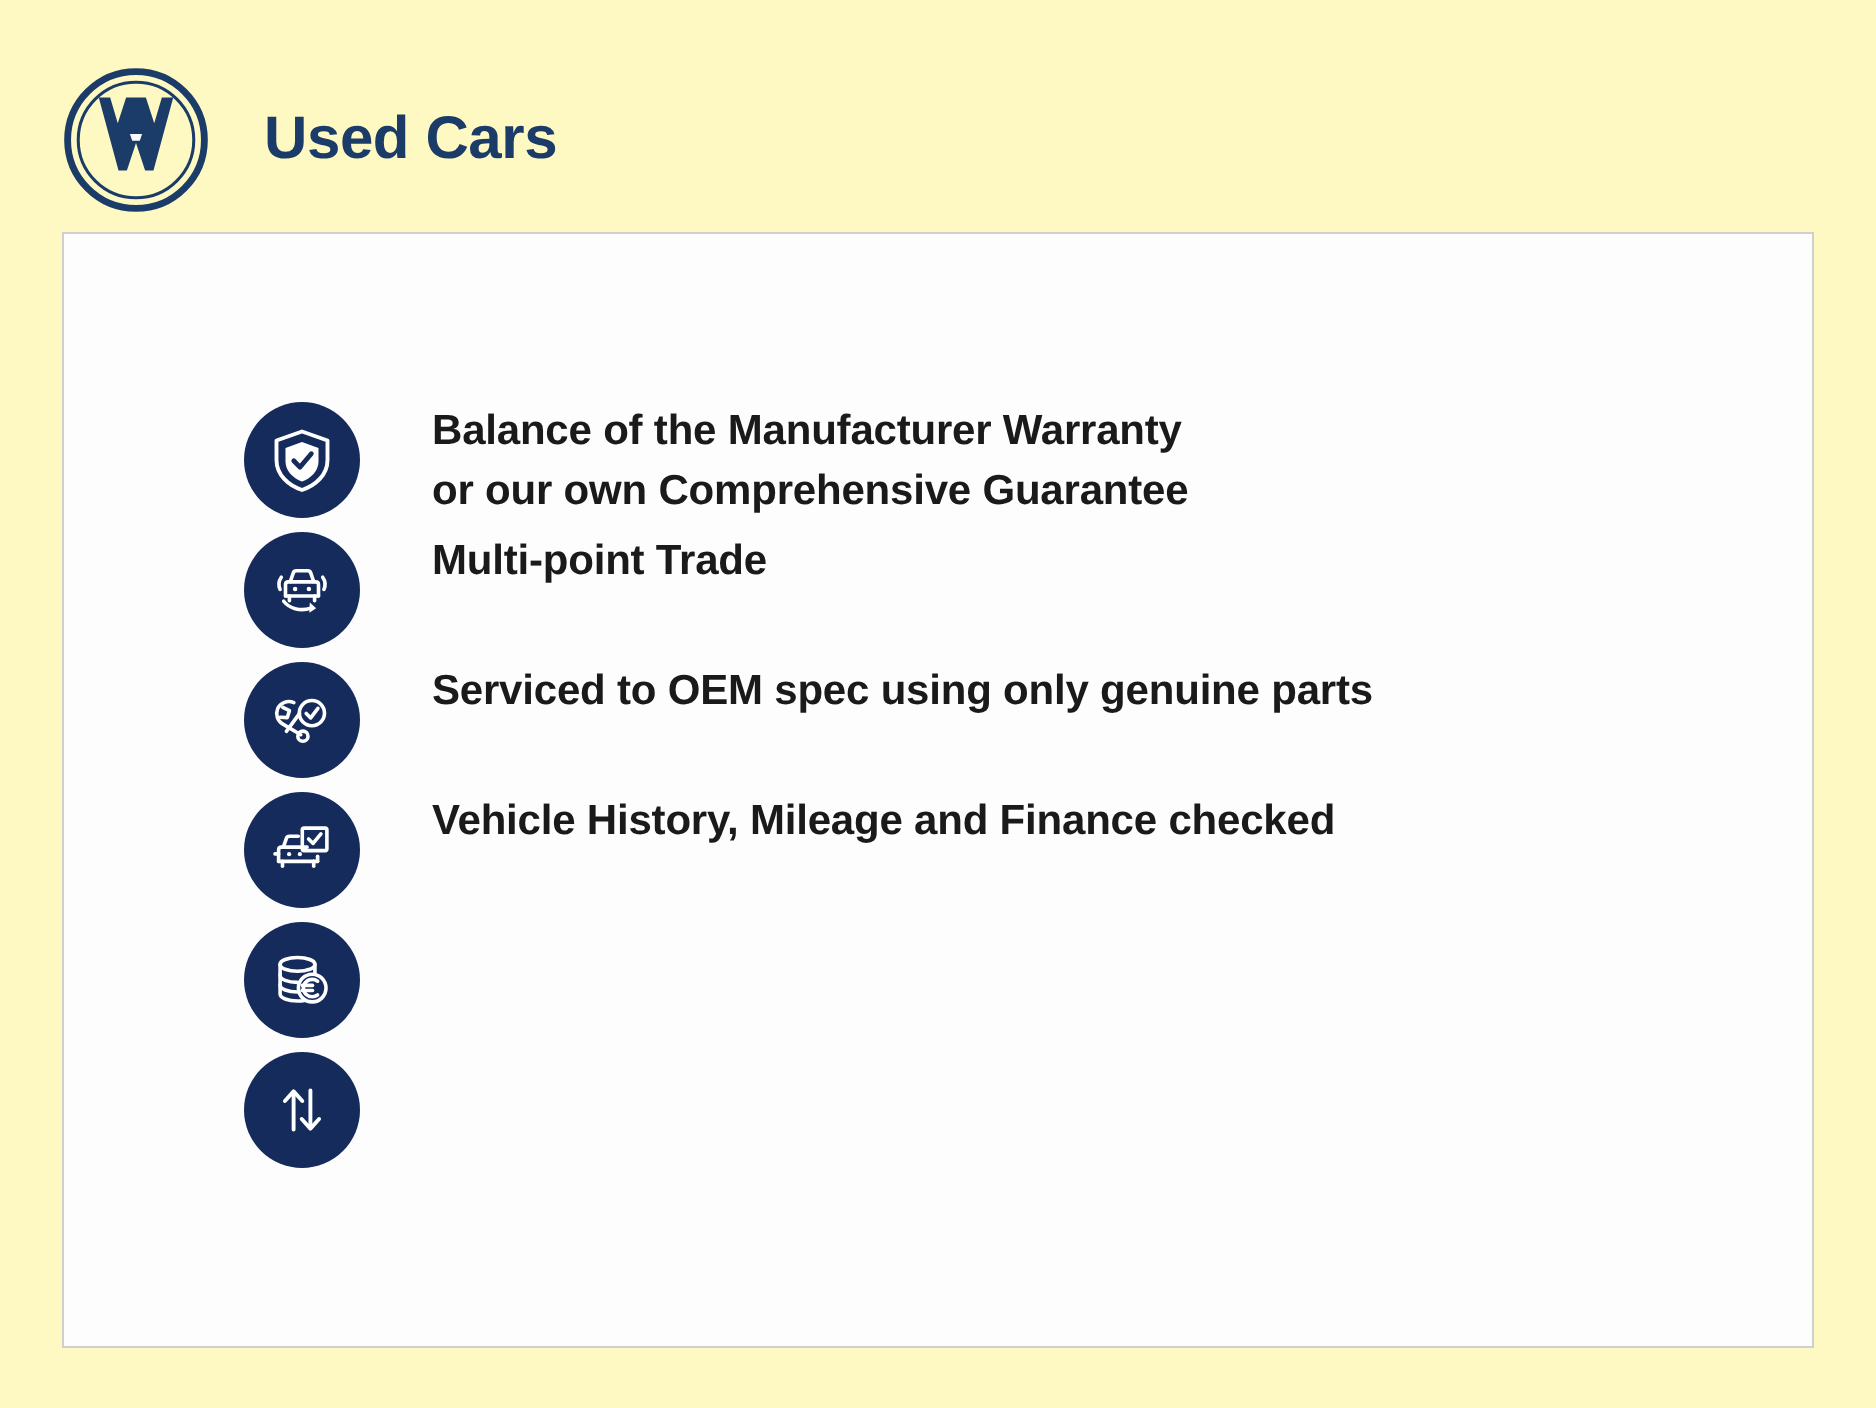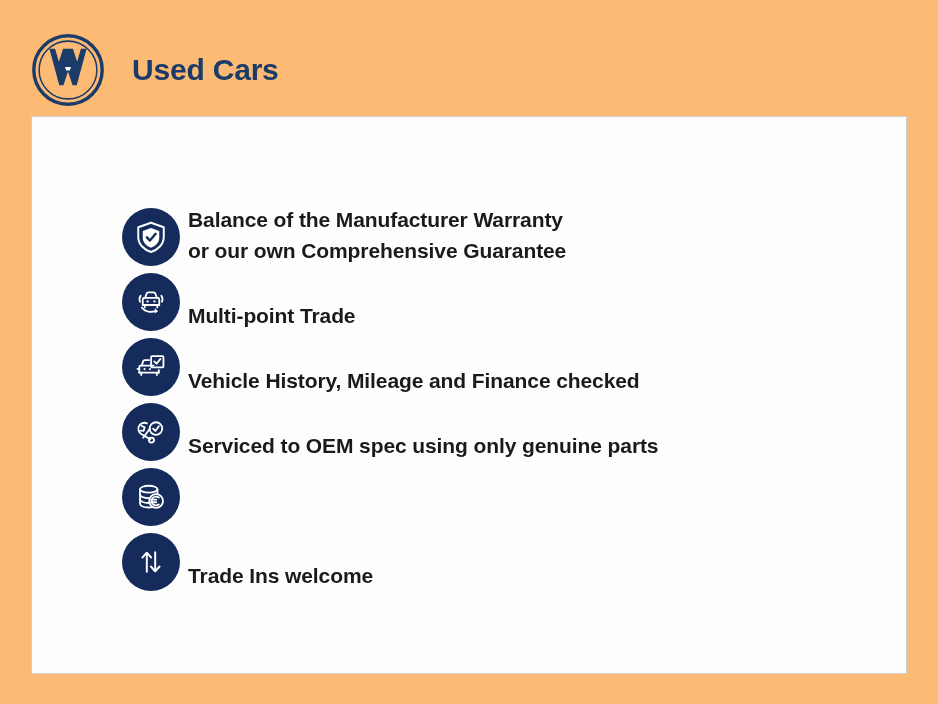--- a/index.html
+++ b/index.html
@@ -12,21 +12,21 @@
     height: 704px;
     background: #fafafa;
     font-family: "Liberation Sans", sans-serif;
     overflow: hidden;
   }
 
   #page {
     position: relative;
     width: 938px;
     height: 704px;
-    background: #fdba74;
+    background: #fef9c3;
     text-decoration: underline;
   }
 
   
   .header {
     position: absolute;
     left: 30px;
     top: 30px;
     display: flex;
     align-items: center;
@@ -63,22 +63,22 @@
     position: absolute;
     left: 90px;
     top: 84px;
     width: 760px;
     display: flex;
     flex-direction: column;
   }
 
   .feature-row {
     display: flex;
-    align-items: flex-end;
-    gap: 8px;
+    align-items: flex-start;
+    gap: 36px;
     min-height: 65px;
   }
 
   .icon-badge {
     flex: 0 0 auto;
     width: 58px;
     height: 58px;
     border-radius: 50%;
     background: #152b5c;
     display: flex;
@@ -155,53 +155,53 @@
             <path d="M29.2 32.4 L33.4 36.2 L28.9 39.2 Z" fill="#ffffff"></path>
           </svg>
         </span>
         <div class="feature-text">Multi-point Trade</div>
       </div>
 
       <div class="feature-row">
         <span class="icon-badge">
           <svg viewBox="0 0 48 48" aria-hidden="true">
             <g fill="none" stroke="#ffffff" stroke-width="2.4" stroke-linecap="round" stroke-linejoin="round">
+              <path d="M18.6 12.4 C14.4 10.6 9.6 12.4 7.8 16.4
+                       C6.2 20.2 7.6 24.6 11 26.6
+                       L23.2 33.8"></path>
+              <path d="M11.2 15.6 L15.6 17.8 L14.2 22.4 L9.4 22.2"></path>
+              <path d="M22.4 19.6 L13.6 31.6"></path>
+              <circle cx="30.6" cy="19.4" r="8.4"></circle>
+              <path d="M26.8 19.6 L29.8 22.6 L34.6 16.2"></path>
+              <circle cx="24.6" cy="34.8" r="3.4"></circle>
+            </g>
+          </svg>
+        </span>
+        <div class="feature-text">Serviced to OEM spec using only genuine parts</div>
+      </div>
+
+      <div class="feature-row">
+        <span class="icon-badge">
+          <svg viewBox="0 0 48 48" aria-hidden="true">
+            <g fill="none" stroke="#ffffff" stroke-width="2.4" stroke-linecap="round" stroke-linejoin="round">
               <path d="M8.4 31.6 V24 C8.4 22.9 9.2 22.1 10.3 22.1 H27.4"></path>
               <path d="M11.6 21.9 L13.6 16.2 C13.9 15.3 14.7 14.8 15.6 14.8 H21.5"></path>
               <path d="M8.4 31.6 H34.4"></path>
               <path d="M11 31.6 V34.8"></path>
               <path d="M31.8 31.6 V34.8"></path>
               <path d="M34.4 31.6 V28.2"></path>
               <path d="M6 26.6 H8.4"></path>
               <rect x="24.2" y="9.4" width="16.4" height="15" rx="1.2"></rect>
               <path d="M28.4 16.6 L31.4 19.6 L36.6 13.2"></path>
             </g>
             <circle cx="15.4" cy="26.8" r="1.4" fill="#ffffff"></circle>
             <circle cx="22.6" cy="26.8" r="1.4" fill="#ffffff"></circle>
           </svg>
         </span>
         <div class="feature-text">Vehicle History, Mileage and Finance checked</div>
-      </div>
-
-      <div class="feature-row">
-        <span class="icon-badge">
-          <svg viewBox="0 0 48 48" aria-hidden="true">
-            <g fill="none" stroke="#ffffff" stroke-width="2.4" stroke-linecap="round" stroke-linejoin="round">
-              <path d="M18.6 12.4 C14.4 10.6 9.6 12.4 7.8 16.4
-                       C6.2 20.2 7.6 24.6 11 26.6
-                       L23.2 33.8"></path>
-              <path d="M11.2 15.6 L15.6 17.8 L14.2 22.4 L9.4 22.2"></path>
-              <path d="M22.4 19.6 L13.6 31.6"></path>
-              <circle cx="30.6" cy="19.4" r="8.4"></circle>
-              <path d="M26.8 19.6 L29.8 22.6 L34.6 16.2"></path>
-              <circle cx="24.6" cy="34.8" r="3.4"></circle>
-            </g>
-          </svg>
-        </span>
-        <div class="feature-text">Serviced to OEM spec using only genuine parts</div>
       </div>
 
       <div class="feature-row">
         <span class="icon-badge">
           <svg viewBox="0 0 48 48" aria-hidden="true">
             <g fill="none" stroke="#ffffff" stroke-width="2.4" stroke-linecap="round" stroke-linejoin="round">
               <ellipse cx="21" cy="13.6" rx="11.6" ry="4.6"></ellipse>
               <path d="M9.4 13.6 V21 C9.4 23.6 14.6 25.6 21 25.6"></path>
               <path d="M32.6 13.6 V19.4"></path>
               <path d="M9.4 20.6 V27.4 C9.4 30 14.6 32 21 32"></path>
@@ -222,19 +222,18 @@
         <span class="icon-badge">
           <svg viewBox="0 0 48 48" aria-hidden="true">
             <g stroke="#ffffff" stroke-width="2.6" stroke-linecap="round" stroke-linejoin="round" fill="none">
               <path d="M18.4 37 V12"></path>
               <path d="M12.6 18 L18.4 11.6 L24.2 18"></path>
               <path d="M29.6 11 V36"></path>
               <path d="M23.8 30 L29.6 36.4 L35.4 30"></path>
             </g>
           </svg>
         </span>
-        <div class="feature-text">Trade Ins welcome</div>
       </div>
 
     </div>
   </div>
 
 </div>
 
 </body></html>

